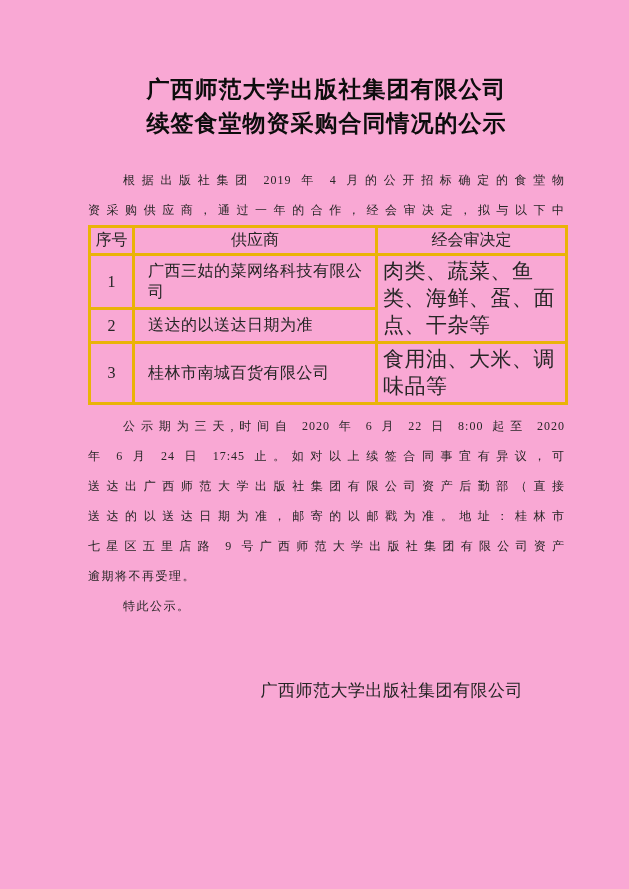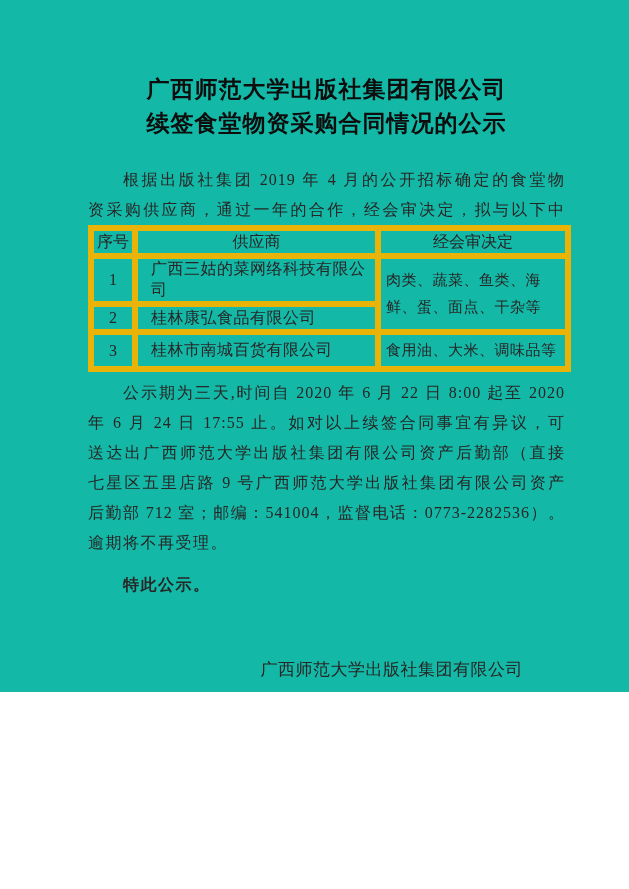--- a/index.html
+++ b/index.html
@@ -4,33 +4,33 @@
 <style>
   * { margin:0; padding:0; box-sizing:border-box; }
   html,body { background:#ffffff; }
   body {
     width:629px; height:889px;
     font-family:"Liberation Serif","DejaVu Serif",serif;
     color:#262626;
     overflow:hidden;
   }
   .page {
-    width:629px; height:692px;
+    width:629px; height:889px;
     padding:73px 64px 0 88px;
-    background:#14b8a6;
+    background:#f9a8d4;
   }
   .doc-title {
     text-align:center;
     font-size:23px;
     font-weight:bold;
     line-height:34px;
     letter-spacing:1px;
     color:#0d0d0d;
   }
-  .body-block { font-size:16px; color:#262626; }
+  .body-block { font-size:12px; color:#262626; }
   .ln {
     line-height:30px;
     letter-spacing:1.5px;
     white-space:nowrap;
   }
   .ln.j {
     white-space:normal;
     letter-spacing:1px;
     text-align:justify;
     text-align-last:justify;
@@ -38,38 +38,38 @@
   .ln.ind { text-indent:35px; }
   .para1 { margin-top:24px; }
   .suppliers-table {
     border-collapse:collapse;
     width:477px;
     table-layout:fixed;
     font-size:16px;
     color:#262626;
   }
   .suppliers-table th, .suppliers-table td {
-    border:6px solid #eab308;
+    border:3px solid #eab308;
     font-weight:normal;
     height:28px;
     vertical-align:middle;
   }
   .col-no   { width:44px; }
   .col-sup  { width:243px; }
   .col-item { width:190px; }
   .suppliers-table th { text-align:center; }
   .cell-no { text-align:center; }
   .cell-sup { text-align:left; padding-left:13px; letter-spacing:0.5px; }
   .cell-items {
     text-align:left; padding:2px 4px 2px 5px;
-    font-size:15px; letter-spacing:0.5px;
+    font-size:21px; letter-spacing:0.5px;
     line-height:27px;
   }
   .para2 { margin-top:6px; }
-  .closing { margin-top:12px;font-weight:bold; }
+  .closing { margin-top:0; }
   .signature {
     margin-top:53px;
     margin-left:auto;
     margin-right:42px;
     width:fit-content;
     text-align:center;
     font-size:17px;
     line-height:33px;
     letter-spacing:0.5px;
     color:#262626;
@@ -102,36 +102,36 @@
       <th>供应商</th>
       <th>经会审决定</th>
     </tr>
     <tr>
       <td class="cell-no">1</td>
       <td class="cell-sup">广西三姑的菜网络科技有限公司</td>
       <td class="cell-items" rowspan="2">肉类、蔬菜、鱼类、海鲜、蛋、面点、干杂等</td>
     </tr>
     <tr>
       <td class="cell-no">2</td>
-      <td class="cell-sup">桂林康弘食品有限公司</td>
+      <td class="cell-sup">送达的以送达日期为准</td>
     </tr>
     <tr>
       <td class="cell-no">3</td>
       <td class="cell-sup">桂林市南城百货有限公司</td>
       <td class="cell-items">食用油、大米、调味品等</td>
     </tr>
   </tbody>
     </table>
 
   <div class="body-block para2">
     <div class="ln j ind">公示期为三天,时间自 2020 年 6 月 22 日 8:00 起至 2020</div>
-    <div class="ln j">年 6 月 24 日 17:55 止。如对以上续签合同事宜有异议，可</div>
+    <div class="ln j">年 6 月 24 日 17:45 止。如对以上续签合同事宜有异议，可</div>
     <div class="ln j">送达出广西师范大学出版社集团有限公司资产后勤部（直接</div>
+    <div class="ln j">送达的以送达日期为准，邮寄的以邮戳为准。地址：桂林市</div>
     <div class="ln j">七星区五里店路 9 号广西师范大学出版社集团有限公司资产</div>
-    <div class="ln j">后勤部 712 室；邮编：541004，监督电话：0773-2282536）。</div>
     <div class="ln">逾期将不再受理。</div>
   </div>
 
   <div class="body-block closing">
     <div class="ln ind">特此公示。</div>
   </div>
 
   <div class="signature">
     <div>广西师范大学出版社集团有限公司</div>
   </div>

